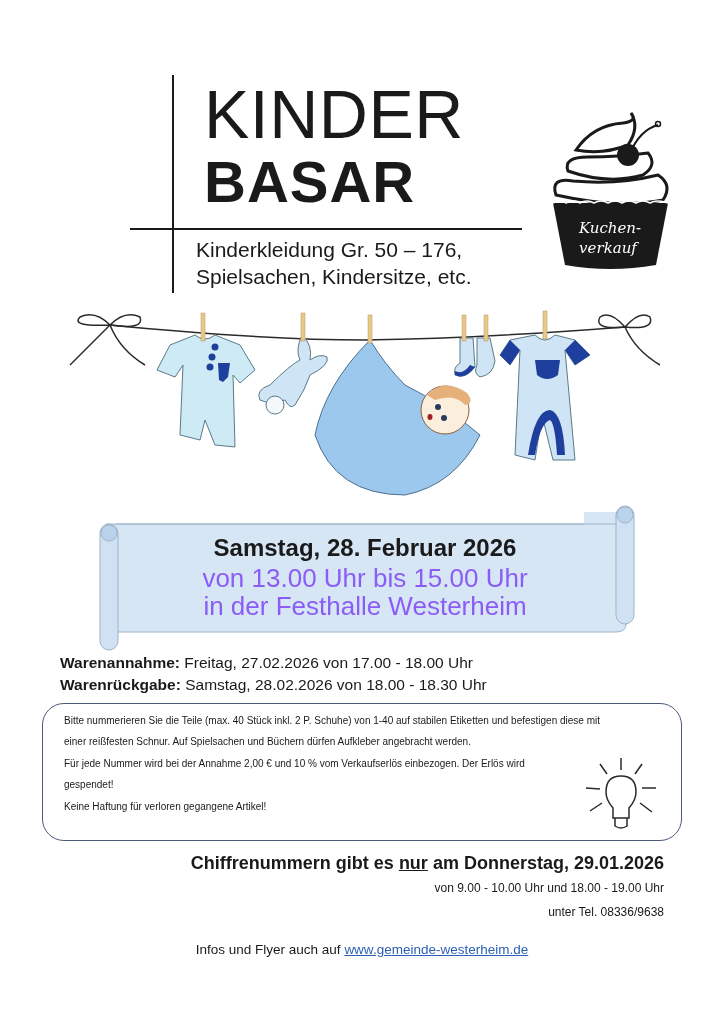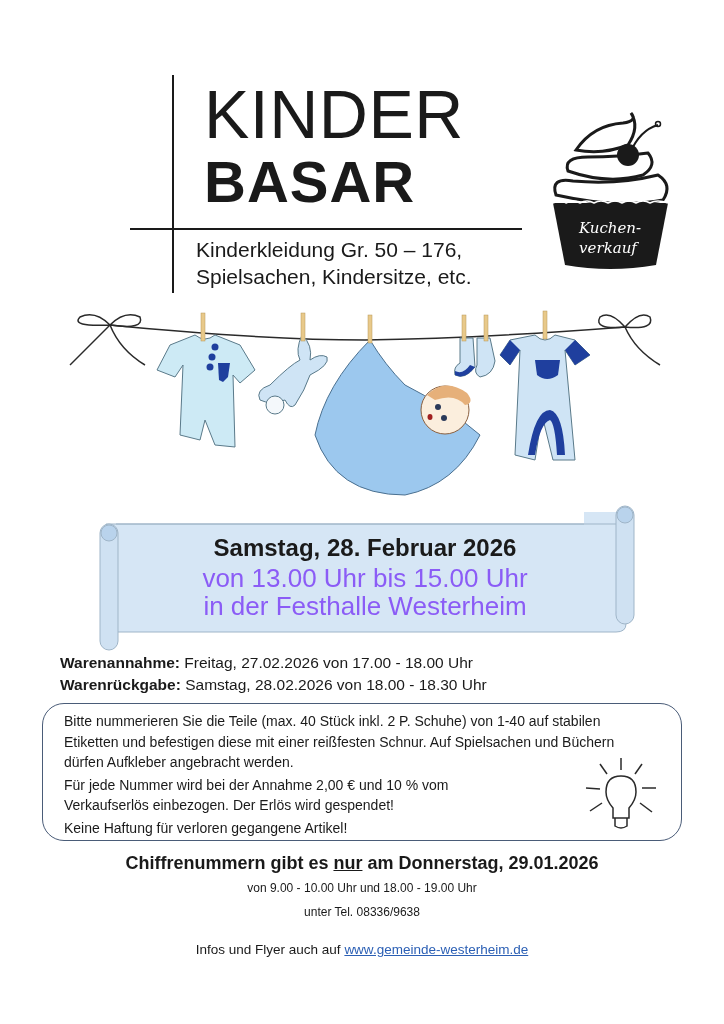--- a/index.html
+++ b/index.html
@@ -12,24 +12,24 @@
   .subtitle { left:196px; top:236px; font-family:"Liberation Sans", sans-serif; font-size:21px; line-height:27px; }
   .cupcake { left:548px; top:105px; width:130px; height:170px; }
   .clothesline { left:65px; top:305px; width:600px; height:200px; }
   .scroll { left:96px; top:502px; width:540px; height:155px; }
   .scroll-text { left:120px; top:532px; width:490px; text-align:center; }
   .scroll-title { font-family:"Liberation Sans", sans-serif; font-weight:700; font-size:24px; line-height:32px; color:#1a1a1a;text-align:center; }
   .scroll-line { font-family:"Liberation Sans", sans-serif; font-size:26px; line-height:28px; color:#8b5cf6; }
   .waren { left:60px; top:652px; width:604px; text-align:left; font-family:"Liberation Sans", sans-serif; font-size:15.5px; line-height:22px; }
   .waren b { font-weight:700; }
   .infobox { left:42px; top:703px; width:640px; height:138px; border:1.5px solid #4a5c78; border-radius:22px; box-sizing:border-box; }
-  .info-text { left:64px; top:711px; width:560px; font-family:"Liberation Sans", sans-serif; font-size:14px; line-height:20.5px; }
+  .info-text { left:64px; top:711px; width:560px; font-family:"Liberation Sans", sans-serif; font-size:10px; line-height:20.5px; }
   .info-text p { margin:0 0 2px 0; }
   .bulb { left:582px; top:756px; width:78px; height:78px; }
-  .chiffre { left:60px; top:850px; width:604px; text-align:center; font-family:"Liberation Sans", sans-serif; }
+  .chiffre { left:60px; top:850px; width:604px; text-align:right; font-family:"Liberation Sans", sans-serif; }
   .chiffre-title { font-size:18px; font-weight:700; line-height:26px; }
   .chiffre-title u { text-decoration:underline; }
   .chiffre-line { font-size:12px; line-height:24px; }
   .footer { left:60px; top:941px; width:604px; text-align:center; font-family:"Liberation Sans", sans-serif; font-size:13.5px; line-height:18px; }
   .footer a { color:#2b5fb4; text-decoration:underline; }
 </style>
 </head>
 <body>
 
 <div class="abs vline"></div>

